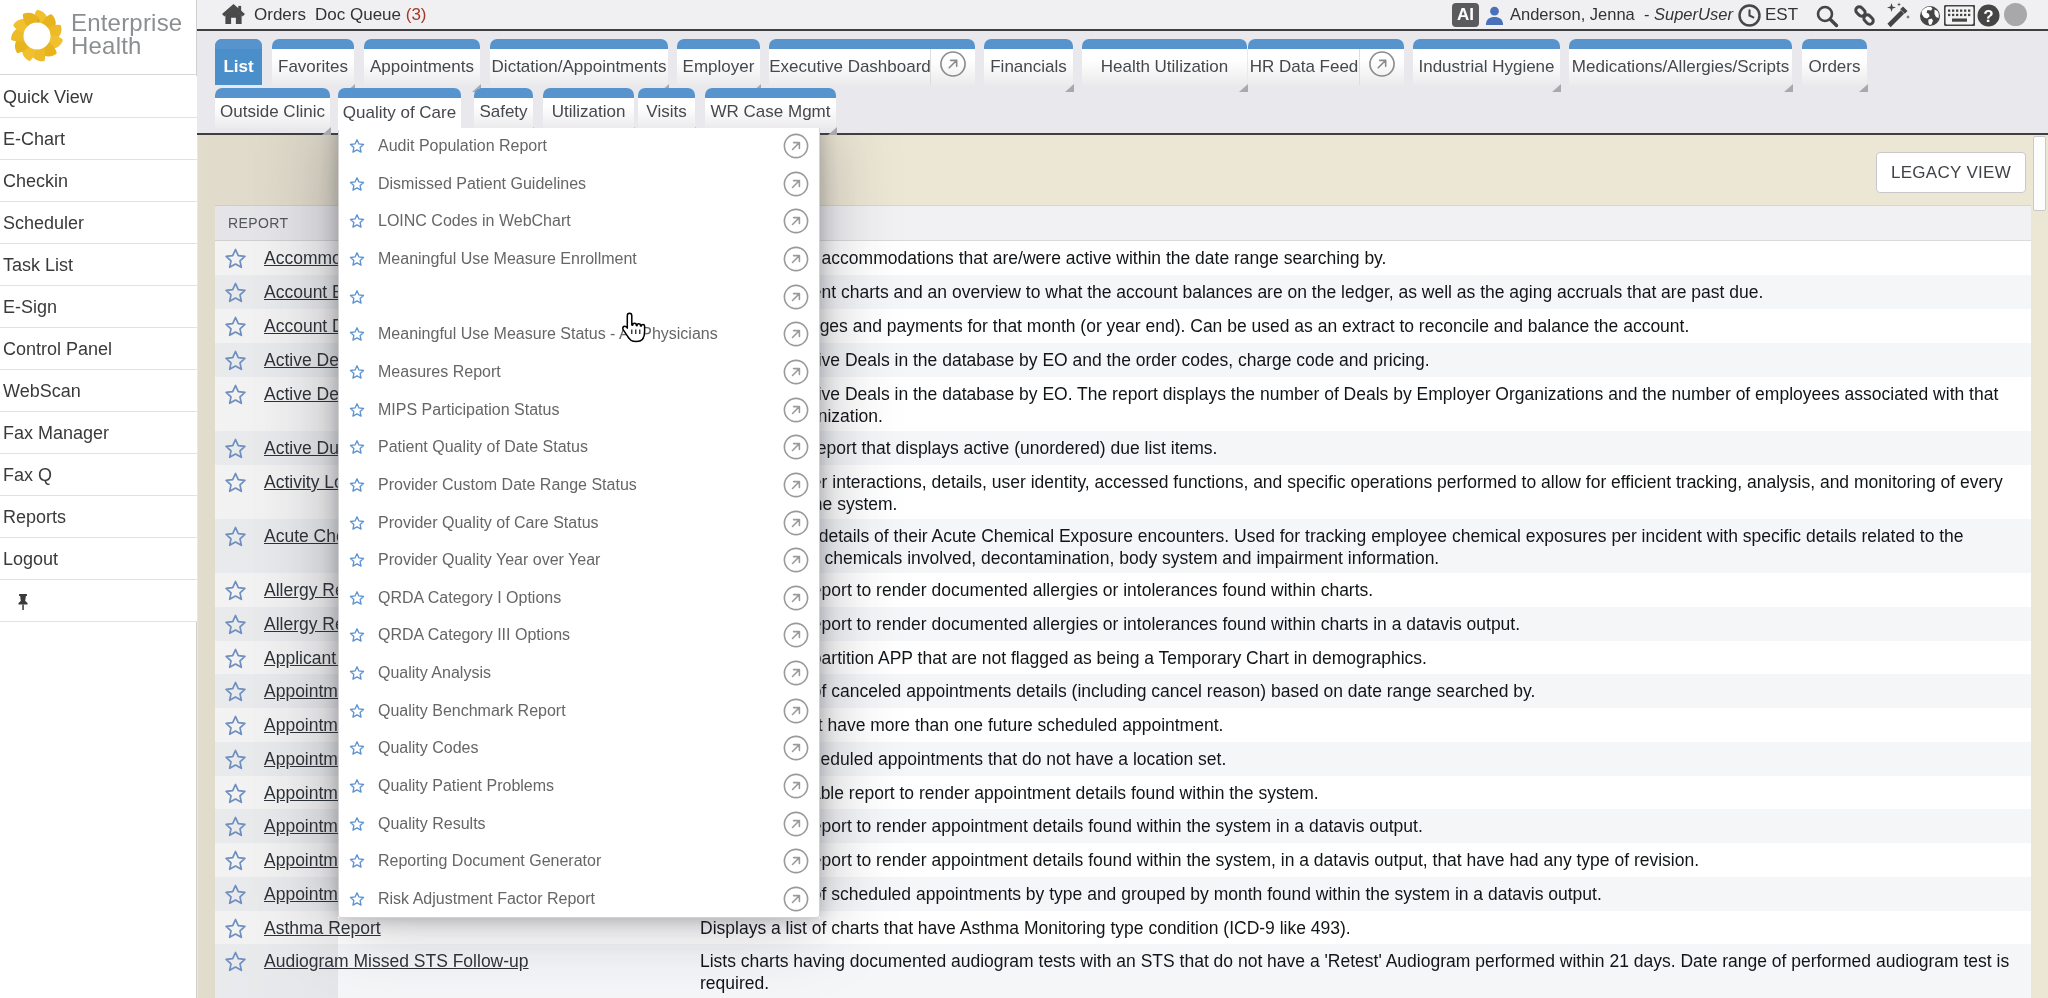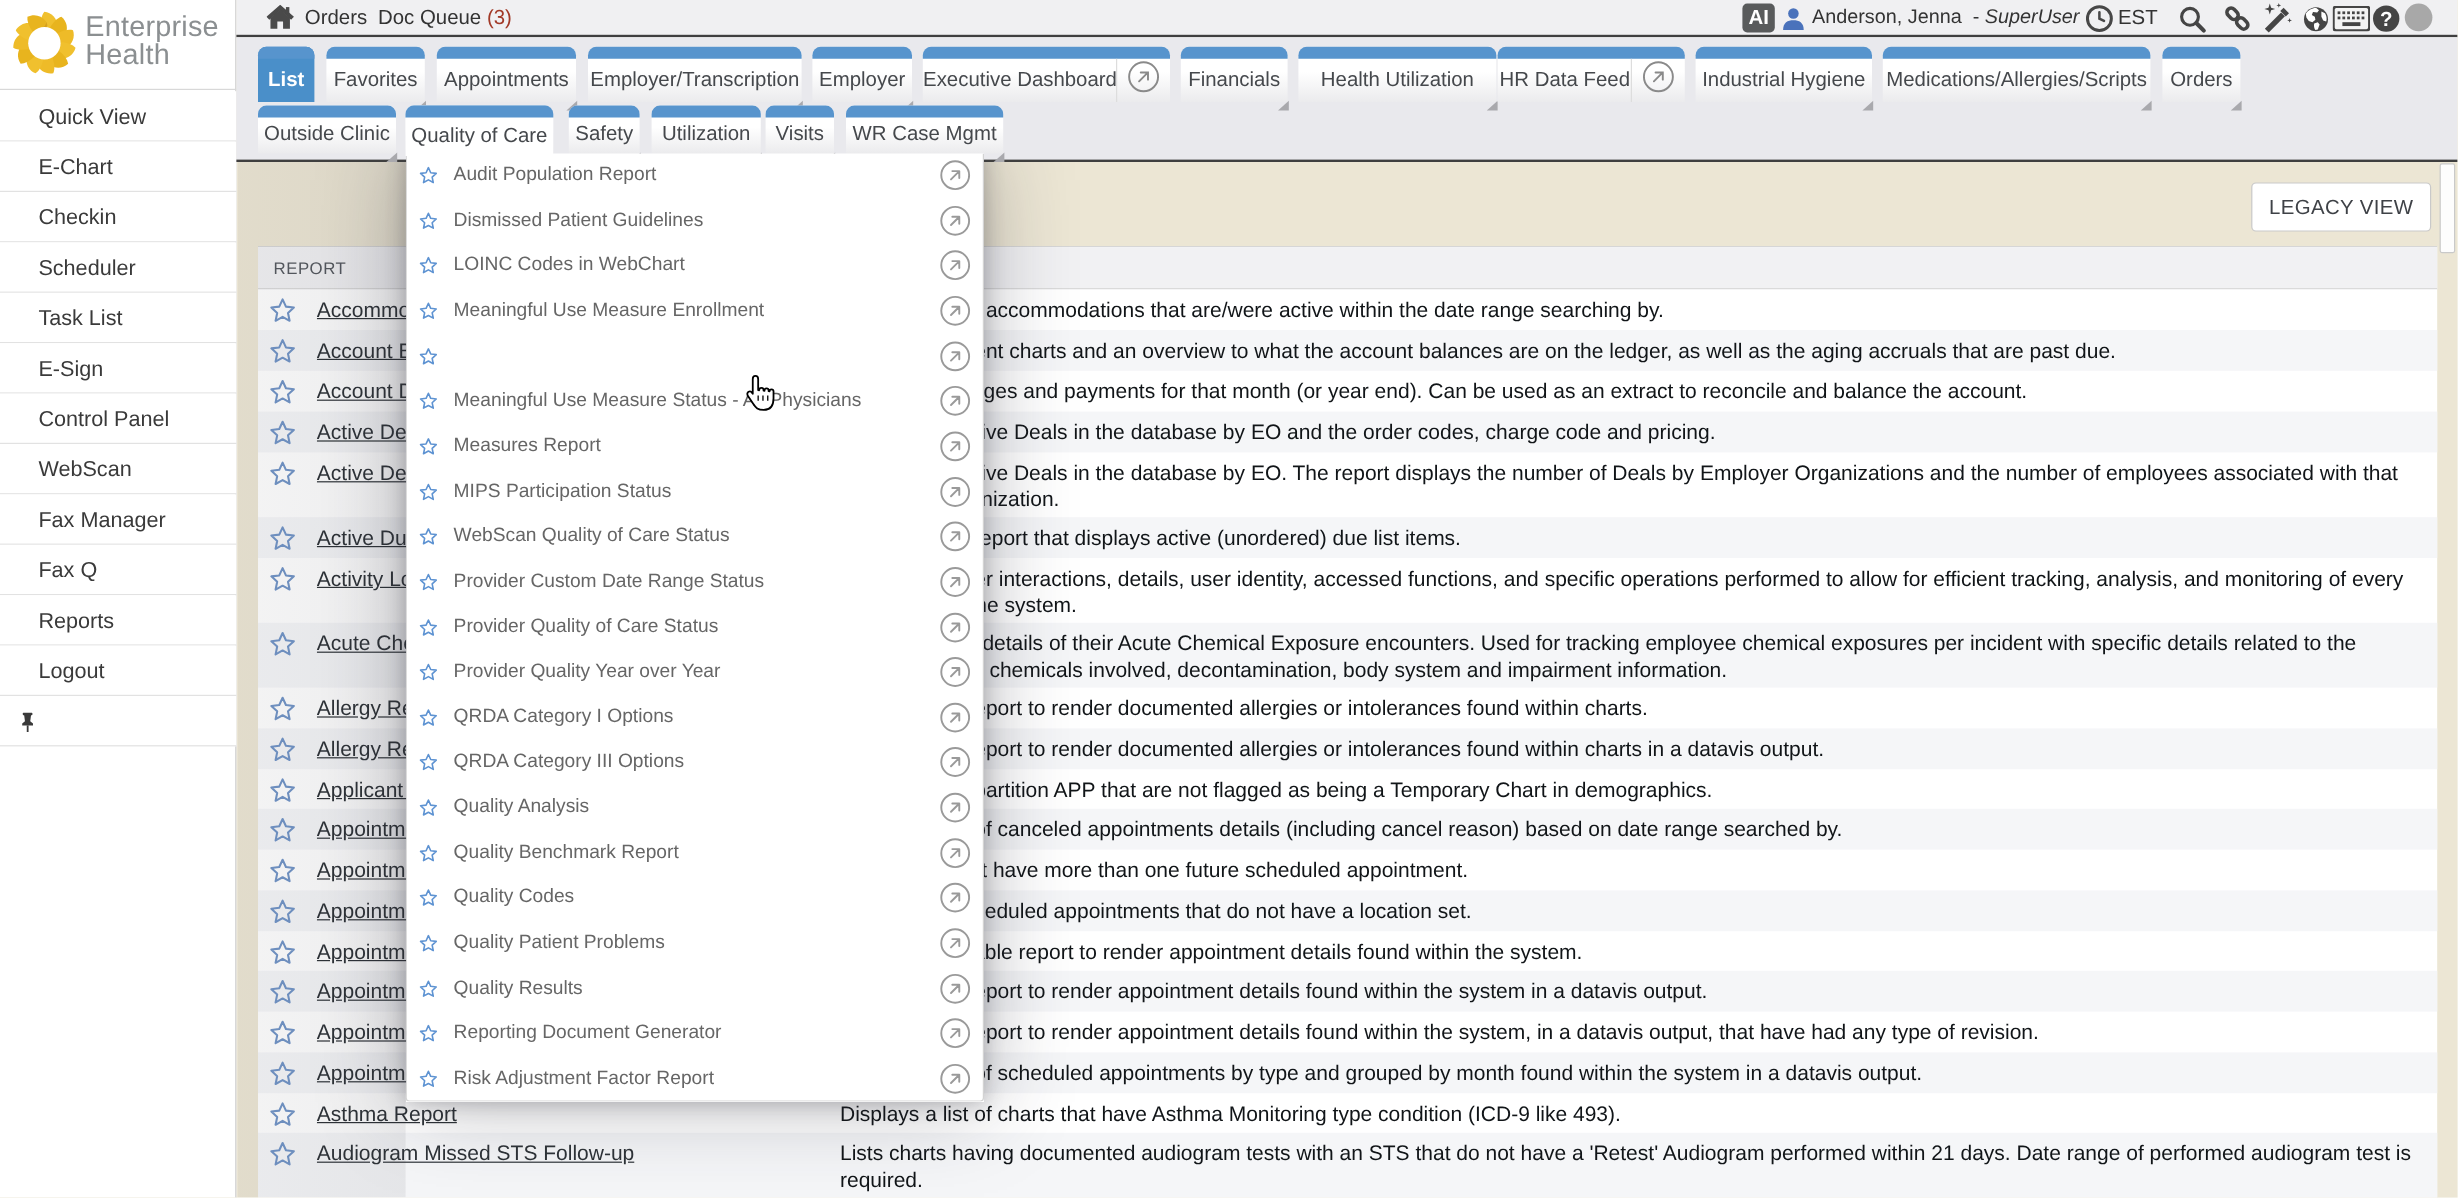--- a/index.html
+++ b/index.html
@@ -2,21 +2,21 @@
 <html><head><meta charset="utf-8"><style>
 
 * { margin:0; padding:0; box-sizing:border-box; }
 html,body { width:2048px; height:998px; overflow:hidden; }
 body { font-family:"Liberation Sans", sans-serif; background:#ece6d4; position:relative; }
 .abs { position:absolute; }
 
 
 #sidebar { left:0; top:0; width:197px; height:998px; background:#fff; border-right:1px solid #cfcfcf; z-index:5; }
 #logo { position:absolute; left:0; top:0; width:197px; height:75px; border-bottom:1px solid #d8d8d8; }
-.sbitem { position:absolute; left:0; width:197px; height:42px; line-height:42px; padding-left:32px;
+.sbitem { position:absolute; left:0; width:197px; height:42px; line-height:42px; padding-left:3px;
   font-size:18px; color:#3a3a3a; border-bottom:1px solid #e2e2e2; background:#fff; }
 #logotext { position:absolute; left:71px; top:11px; font-size:24px; color:#8b8f91; line-height:23px; letter-spacing:0.2px;}
 
 
 #topbar { left:197px; top:0; width:1851px; height:31px; background:#f0f0f2; border-bottom:2px solid #3f3f3f; z-index:6;}
 .tb { position:absolute; top:0; height:29px; line-height:29px; font-size:17px; color:#333; }
 
 
 #tabarea { left:197px; top:31px; width:1851px; height:104px; background:#e9e9ed; border-bottom:2px solid #3f3f3f; z-index:6; }
 .tab { position:absolute; background:linear-gradient(180deg,#fff 45%,#ebebed 100%); border-radius:7px 7px 0 0; overflow:visible; }
@@ -206,21 +206,21 @@
       <div class="tablabel">Favorites</div>
       <div class="tabtri"></div>
     </div>
 <div class="tab row1" style="left:167px;top:8px;width:116px;height:46px">
       <div class="tabcap"></div>
       <div class="tablabel">Appointments</div>
       <div class="tabtri"></div>
     </div>
 <div class="tab row1" style="left:293px;top:8px;width:178px;height:46px">
       <div class="tabcap"></div>
-      <div class="tablabel">Employer/Transcription</div>
+      <div class="tablabel">Dictation/Appointments</div>
       <div class="tabtri"></div>
     </div>
 <div class="tab row1" style="left:480px;top:8px;width:83px;height:46px">
       <div class="tabcap"></div>
       <div class="tablabel">Employer</div>
       <div class="tabtri"></div>
     </div>
 <div class="tab row1" style="left:572px;top:8px;width:206px;height:46px">
       <div class="tabcap"></div>
       <div class="tablabel" style="width:162px">Executive Dashboard</div>
@@ -520,21 +520,21 @@
 <div class="mlabel">MIPS Participation Status</div>
 <svg class="marrow" width="26" height="26" viewBox="0 0 26 26">
         <circle cx="13" cy="13" r="11.6" fill="none" stroke="#9a9a9a" stroke-width="1.6"></circle>
         <path d="M9.5 16.5 L16.2 9.8 M10.6 9.6 L16.4 9.6 L16.4 15.4" fill="none" stroke="#9a9a9a" stroke-width="1.6" stroke-linecap="round" stroke-linejoin="round"></path>
       </svg>
 </div>
 <div class="mitem" style="top:300px">
 <svg class="mstar" width="16" height="16" viewBox="0 0 24 24">
         <path d="M12 2.6 L14.9 8.9 L21.8 9.7 L16.7 14.4 L18.1 21.2 L12 17.8 L5.9 21.2 L7.3 14.4 L2.2 9.7 L9.1 8.9 Z" fill="none" stroke="#5e93d2" stroke-width="2.0" stroke-linejoin="round"></path>
       </svg>
-<div class="mlabel">WebScan Quality of Care Status</div>
+<div class="mlabel">Patient Quality of Date Status</div>
 <svg class="marrow" width="26" height="26" viewBox="0 0 26 26">
         <circle cx="13" cy="13" r="11.6" fill="none" stroke="#9a9a9a" stroke-width="1.6"></circle>
         <path d="M9.5 16.5 L16.2 9.8 M10.6 9.6 L16.4 9.6 L16.4 15.4" fill="none" stroke="#9a9a9a" stroke-width="1.6" stroke-linecap="round" stroke-linejoin="round"></path>
       </svg>
 </div>
 <div class="mitem" style="top:338px">
 <svg class="mstar" width="16" height="16" viewBox="0 0 24 24">
         <path d="M12 2.6 L14.9 8.9 L21.8 9.7 L16.7 14.4 L18.1 21.2 L12 17.8 L5.9 21.2 L7.3 14.4 L2.2 9.7 L9.1 8.9 Z" fill="none" stroke="#5e93d2" stroke-width="2.0" stroke-linejoin="round"></path>
       </svg>
 <div class="mlabel">Provider Custom Date Range Status</div>

